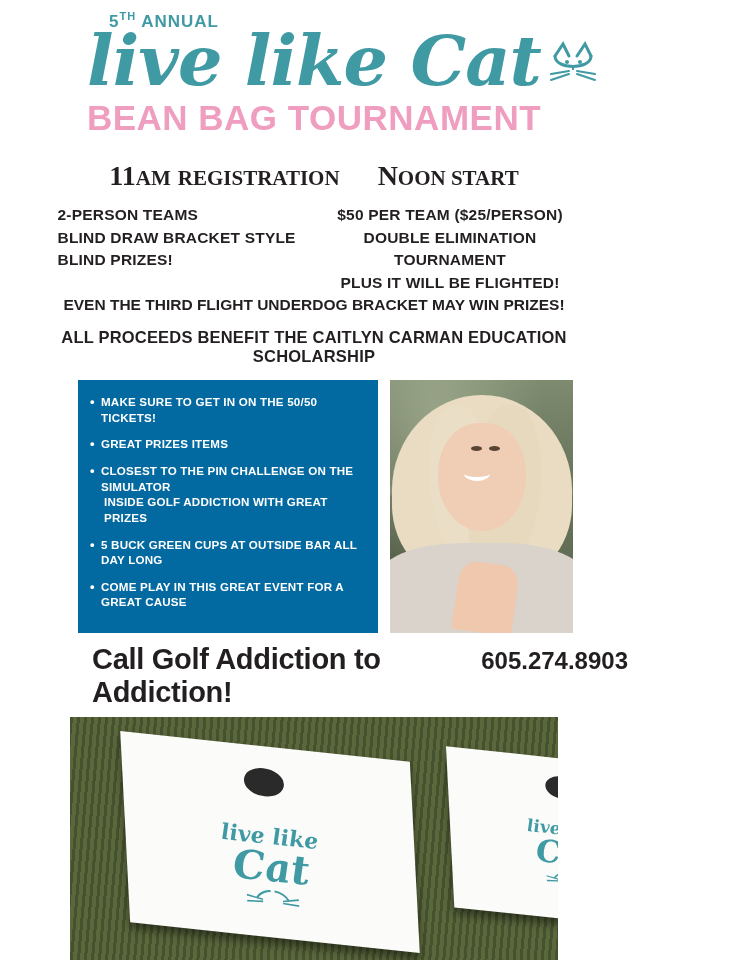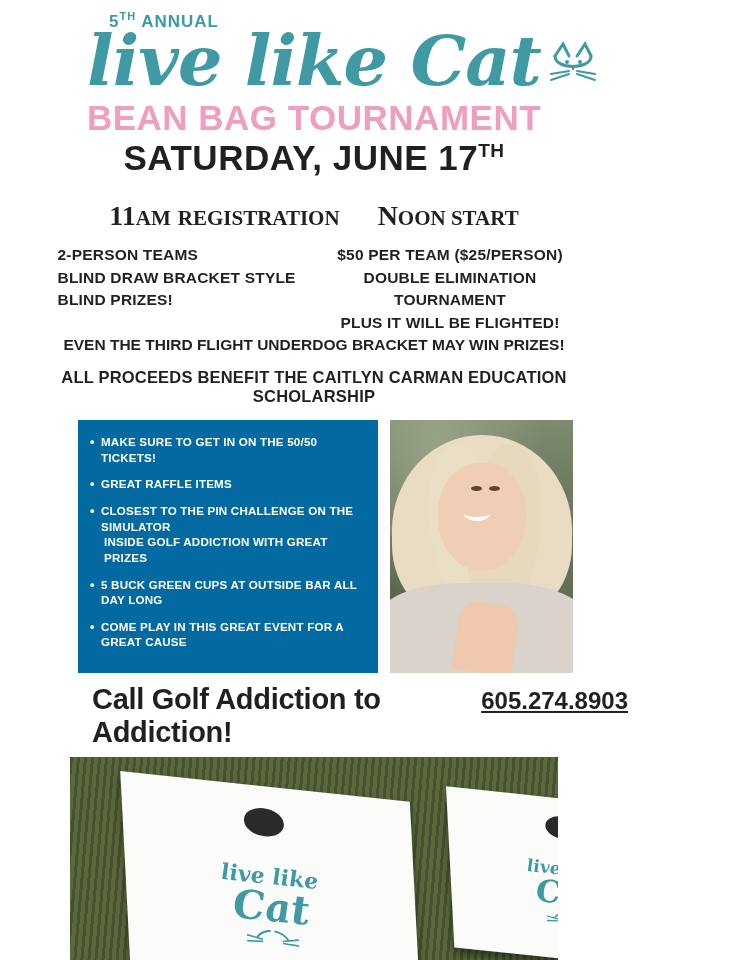--- a/index.html
+++ b/index.html
@@ -248,21 +248,20 @@
     font-size: 29px;
     color: #231f20;
     letter-spacing: -0.3px;
   }
   .phone {
     font-family: "Liberation Sans", sans-serif;
     font-weight: bold;
     font-size: 24px;
     color: #231f20;
     margin-left: 16px;
-    text-decoration: underline;
   }
 
   
   .boards {
     margin: 8px 70px 0 70px;
     height: 255px;
     position: relative;
     overflow: hidden;
     background:
       repeating-linear-gradient(95deg, #46512f 0px, #46512f 3px, #5b683c 3px, #5b683c 7px),
@@ -326,23 +325,20 @@
         <path d="M8 16 C8 30, 44 30, 44 16" stroke="#3f9aa4" stroke-width="3" fill="none" stroke-linecap="round"></path>
         <circle cx="20" cy="22" r="2" fill="#3f9aa4"></circle>
         <circle cx="33" cy="22" r="2" fill="#3f9aa4"></circle>
         <path d="M26 27 L26 30" stroke="#3f9aa4" stroke-width="2"></path>
         <path d="M4 34 L22 31 M4 40 L22 34" stroke="#3f9aa4" stroke-width="2" stroke-linecap="round"></path>
         <path d="M48 34 L30 31 M48 40 L30 34" stroke="#3f9aa4" stroke-width="2" stroke-linecap="round"></path>
       </svg>
     </div>
 
     <div class="subtitle-pink">BEAN BAG TOURNAMENT</div>
-    <div class="date-line">
-      <span>SATURDAY, JUNE 17</span><sup>TH</sup>
-    </div>
   </div>
 
   <div class="times-row">
     <div class="time-head">
       <span>11</span><span class="small">AM</span>
       <span class="small">REGISTRATION</span>
     </div>
     <div class="time-head">
       <span>N</span><span class="small">OON START</span>
     </div>
@@ -363,21 +359,21 @@
   <div class="centered-line">EVEN THE THIRD FLIGHT UNDERDOG BRACKET MAY WIN PRIZES!</div>
   <div class="proceeds">ALL PROCEEDS BENEFIT THE CAITLYN CARMAN EDUCATION SCHOLARSHIP</div>
 
   <div class="mid-row">
     <div class="pink-box">
       <ul>
         <li>
           <span>MAKE SURE TO GET IN ON THE 50/50 TICKETS!</span>
         </li>
         <li>
-          <span>GREAT RAFFLE ITEMS</span>
+          <span>GREAT PRIZES ITEMS</span>
         </li>
         <li>
           <span>CLOSEST TO THE PIN CHALLENGE ON THE SIMULATOR</span>
           <span class="cont">INSIDE GOLF ADDICTION WITH GREAT PRIZES</span>
         </li>
         <li>
           <span>5 BUCK GREEN CUPS AT OUTSIDE BAR ALL DAY LONG</span>
         </li>
         <li>
           <span>COME PLAY IN THIS GREAT EVENT FOR A GREAT CAUSE</span>

